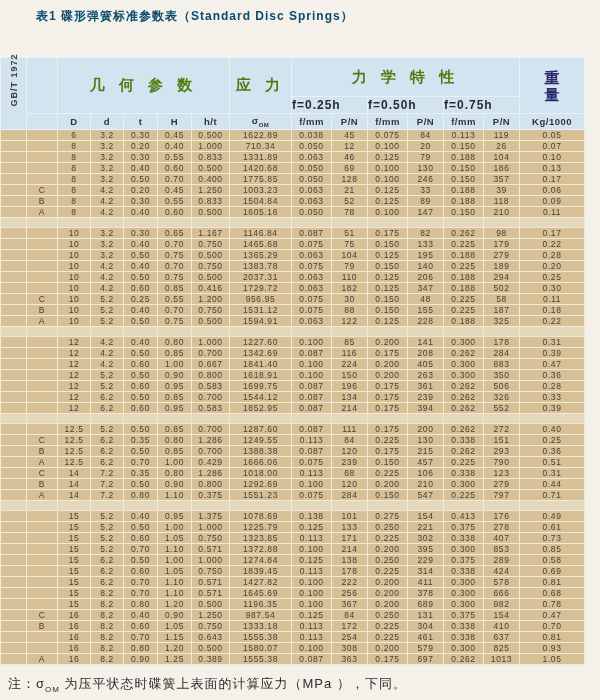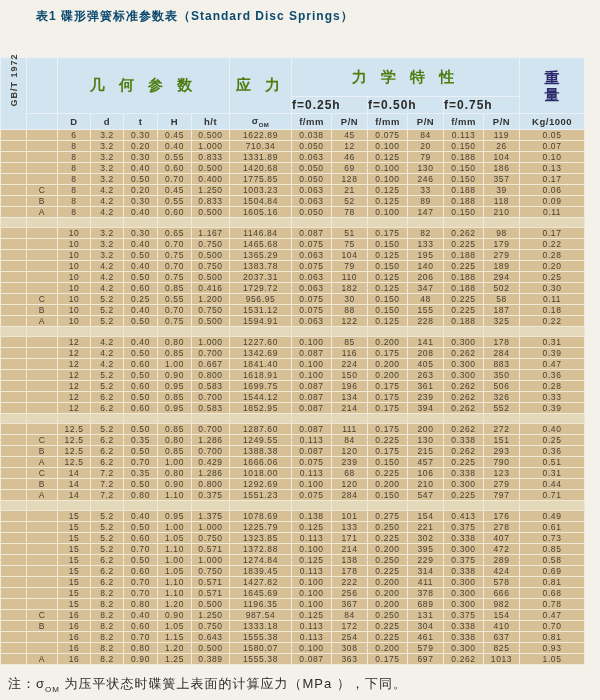--- a/index.html
+++ b/index.html
@@ -827,21 +827,21 @@
         <td>5.2</td>
         <td>0.70</td>
         <td>1.10</td>
         <td>0.571</td>
         <td>1372.88</td>
         <td>0.100</td>
         <td>214</td>
         <td>0.200</td>
         <td>395</td>
         <td>0.300</td>
-        <td>472</td>
+        <td>853</td>
         <td>0.85</td>
       </tr>
       <tr>
         <td></td>
         <td></td>
         <td>15</td>
         <td>6.2</td>
         <td>0.50</td>
         <td>1.00</td>
         <td>1.000</td>

